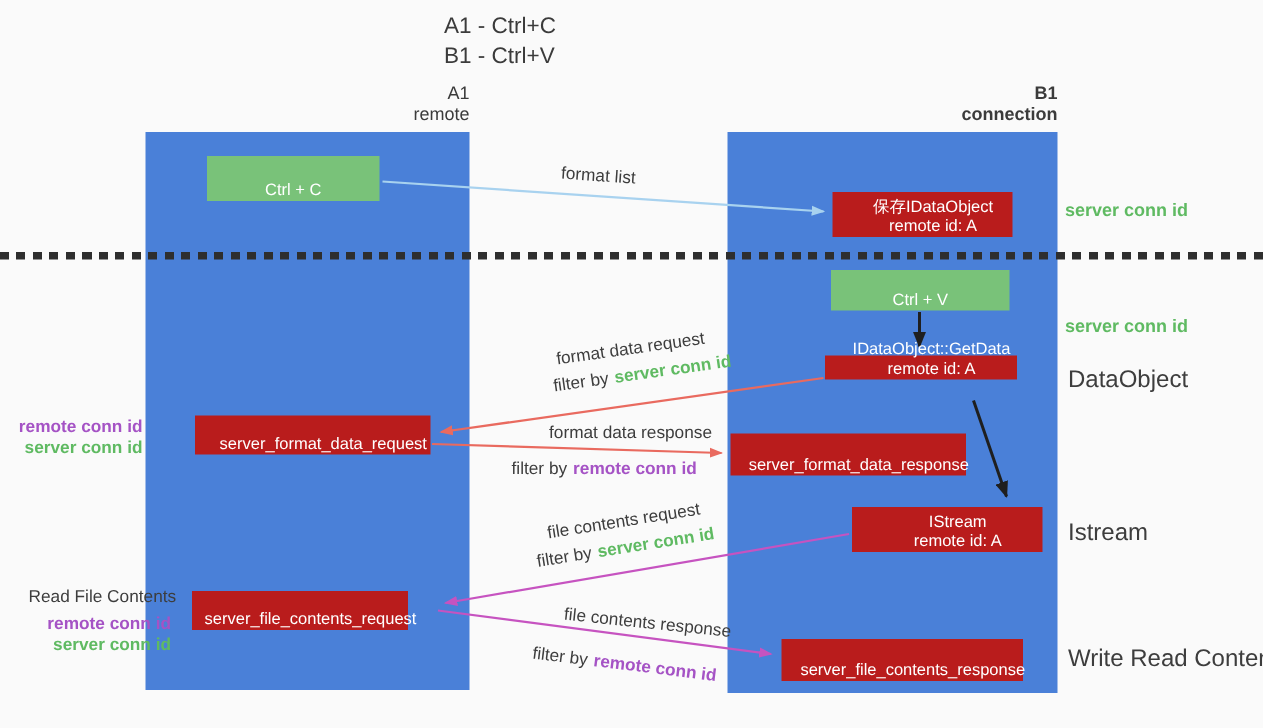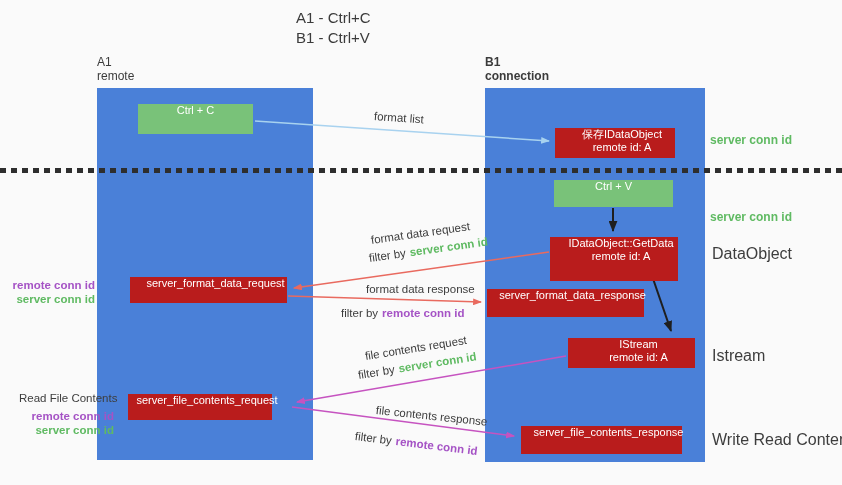--- a/index.html
+++ b/index.html
@@ -2,27 +2,27 @@
 <html><head>
 <meta charset="utf-8">
 <style>
   * { margin:0; padding:0; box-sizing:border-box; }
   body { background:#fafafa; font-family:"Liberation Sans", sans-serif; }
   .canvas { position:relative; width:842px; height:485px; background:#fafafa; overflow:hidden; }
 
   .title { position:absolute; left:296px; top:8px; width:250px; text-align:left;
            font-size:15px; line-height:20px; color:#3b3b3b; }
 
-  .lifeline-header { position:absolute; text-align:left; font-size:12px; line-height:14px; color:#3b3b3b; }
+  .lifeline-header { position:absolute; text-align:right; font-size:12px; line-height:14px; color:#3b3b3b; }
   .lifeline { position:absolute; background:#4a80d8; }
 
   .dashed-sep { position:absolute; left:0; top:168px; width:842px; height:5px;
     background:repeating-linear-gradient(90deg,#2e2e2e 0 6px, transparent 6px 11px); }
 
-  .node { position:absolute; display:flex; flex-direction:column; align-items:center; justify-content:flex-start;
+  .node { position:absolute; display:flex; flex-direction:column; align-items:center; justify-content:flex-end;
           color:#ffffff; font-size:11px; line-height:13px; text-align:center; white-space:nowrap; }
   .node.green  { background:#79c279; }
   .node.orange { background:#b91c1c;padding-left:14px; }
 
   .lbl { position:absolute; font-size:11.5px; color:#3d3d3d; white-space:nowrap; }
   .lbl.small { font-size:16px; }
   .green-t  { color:#5fba62; font-weight:bold; }
   .purple-t { color:#a553c5; font-weight:bold; }
   .filter-val { margin-left:4px; }
   .right-align { text-align:right; }
@@ -88,21 +88,21 @@
 
   <div class="node orange" style="left:555px; top:128px; width:120px; height:30px;">
     <div>保存IDataObject</div>
     <div>remote id: A</div>
   </div>
 
   <div class="node green" style="left:554px; top:180px; width:119px; height:27px;">
     <div>Ctrl + V</div>
   </div>
 
-  <div class="node orange" style="left:550px; top:237px; width:128px; height:44px;">
+  <div class="node orange" style="left:550px; top:237px; width:128px; height:16px;">
     <div>IDataObject::GetData</div>
     <div>remote id: A</div>
   </div>
 
   <div class="node orange" style="left:130px; top:277px; width:157px; height:26px;">
     <div>server_format_data_request</div>
   </div>
 
   <div class="node orange" style="left:487px; top:289px; width:157px; height:28px;">
     <div>server_format_data_response</div>

